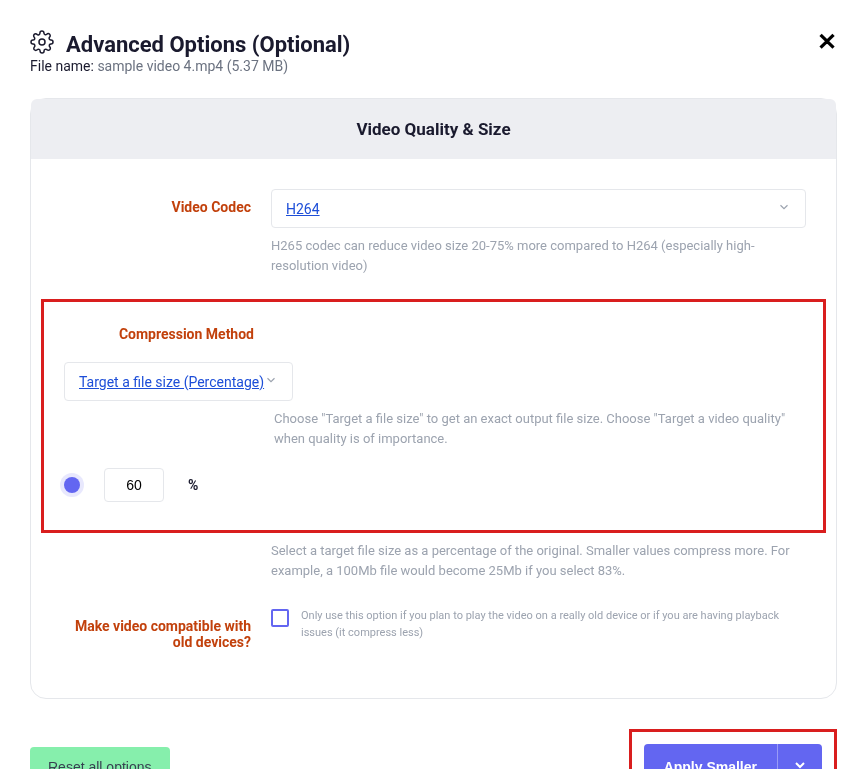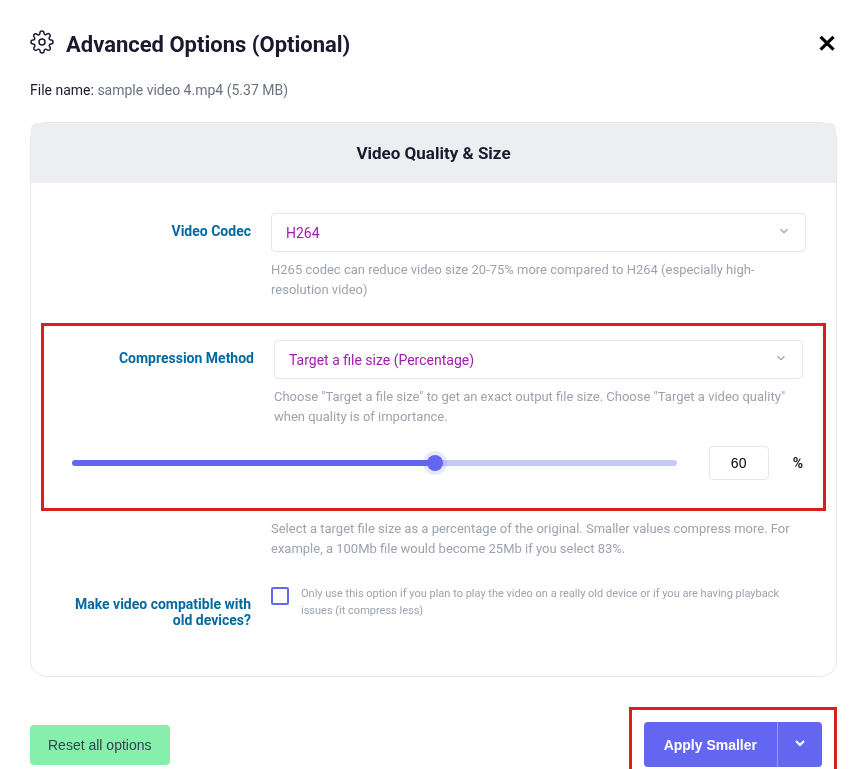--- a/index.html
+++ b/index.html
@@ -5,23 +5,21 @@
     * { box-sizing: border-box; margin: 0; padding: 0; }
     body {
       font-family: -apple-system, BlinkMacSystemFont, 'Segoe UI', Roboto, sans-serif;
       background: #fff;
       width: 867px;
       padding: 30px;
       color: #1a1a2e;
     }
     .header {
       display: flex;
-      align-items: center;
       justify-content: space-between;
-      margin-bottom: 24px;
       gap: 46px;
     }
     .header-left {
       display: flex;
       align-items: center;
       gap: 12px;
     }
     .gear-icon svg {
       width: 24px;
       height: 24px;
@@ -72,38 +70,39 @@
       display: flex;
       align-items: flex-start;
       gap: 20px;
       margin-bottom: 8px;
     }
     .form-label {
       width: 190px;
       text-align: right;
       font-size: 14px;
       font-weight: 700;
-      color: #0369a1;
+      color: #c2410c;
       padding-top: 10px;
       flex-shrink: 0;
     }
     .form-control {
       flex: 1;
     }
     .select-box {
       display: flex;
       align-items: center;
       justify-content: space-between;
       border: 1px solid #e5e7eb;
       border-radius: 4px;
       padding: 10px 14px;
       font-size: 14px;
-      color: #a21caf;
+      color: #1d4ed8;
       cursor: pointer;
       background: #fff;
+      text-decoration: underline;
     }
     .select-box .chevron {
       color: #9ca3af;
     }
     .help-text {
       font-size: 13px;
       color: #9ca3af;
       margin-top: 8px;
       margin-left: 210px;
       margin-bottom: 24px;
@@ -112,20 +111,21 @@
     .highlight-box {
       border: 3px solid #d91e1e;
       padding: 14px 4px 20px 4px;
       margin-left: -20px;
       margin-right: -20px;
       margin-bottom: 6px;
     }
     .highlight-box .form-row {
       padding-left: 16px;
       padding-right: 16px;
+      flex-direction: column;
     }
     .highlight-box .help-text {
       padding-left: 16px;
       margin-bottom: 20px;
     }
     .slider-row {
       display: flex;
       align-items: center;
       gap: 24px;
     }

